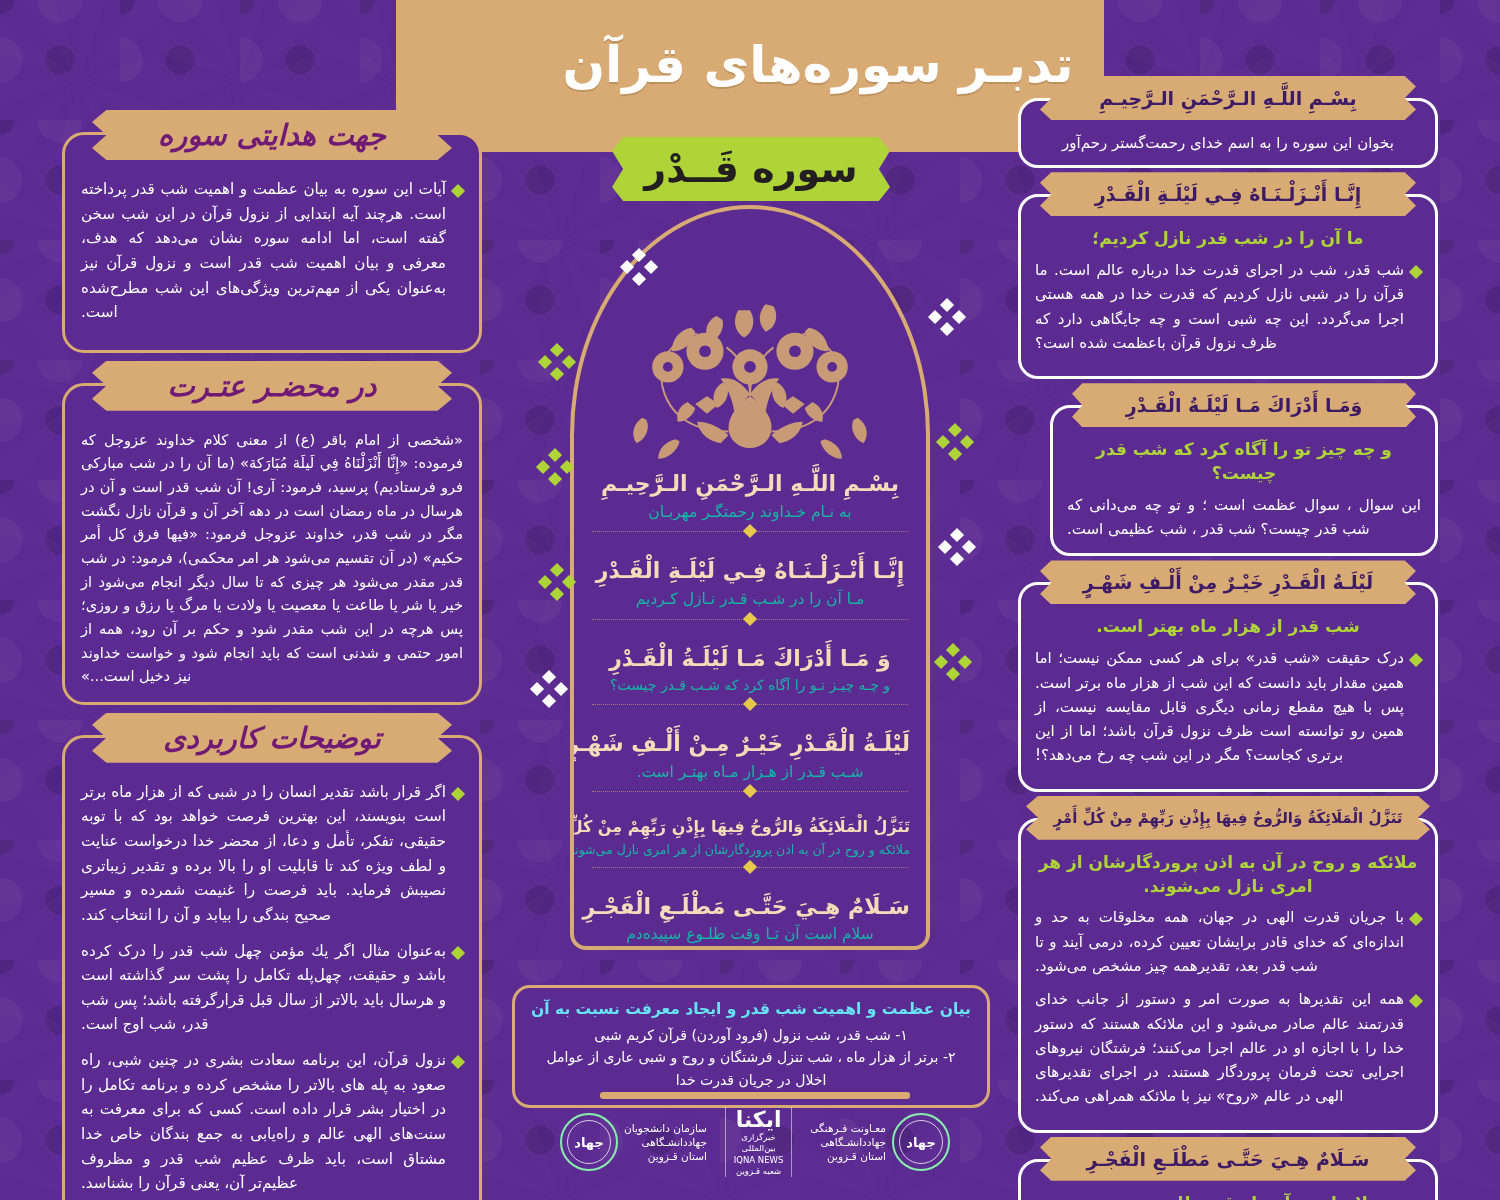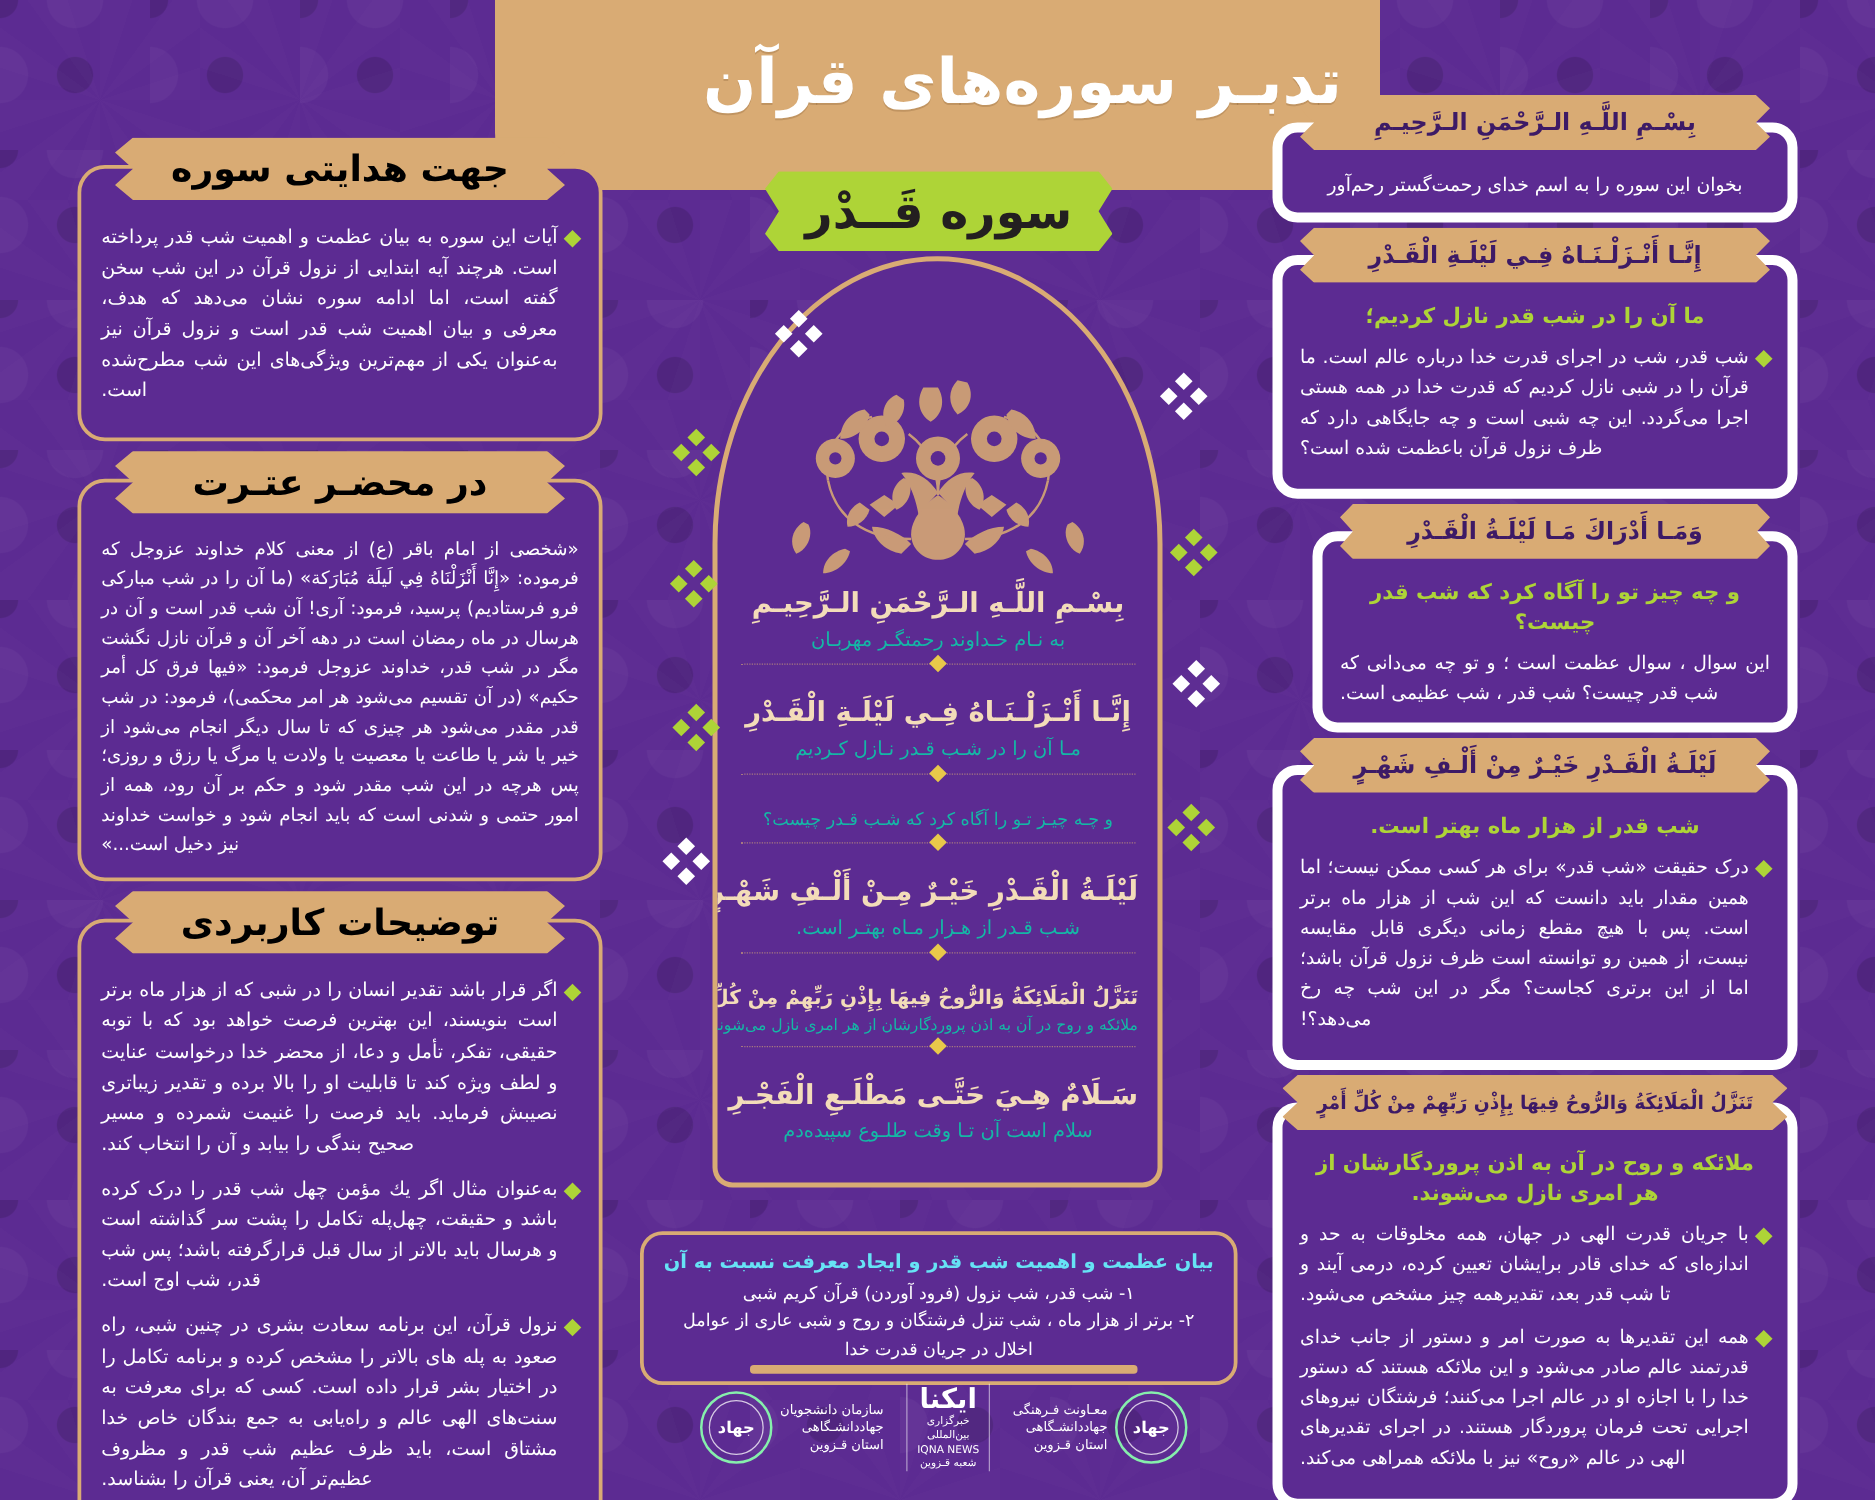--- a/index.html
+++ b/index.html
@@ -60,21 +60,21 @@
     position:relative;margin-bottom:14px;
     background:#5c2b92;border:3px solid #d9ab74;border-radius:22px;
     padding:42px 16px 14px 16px;box-sizing:border-box;
   }
   .lpanel .ttl{
     position:absolute;top:-25px;left:50%;transform:translateX(-50%);
     height:50px;min-width:300px;padding:0 30px;
     background:#d9ab74;display:flex;align-items:center;justify-content:center;
     clip-path:polygon(4% 0,96% 0,100% 24%,96% 50%,100% 76%,96% 100%,4% 100%,0 76%,4% 50%,0 24%);
   }
-  .lpanel .ttl b{color:#000000;font-size:29px;white-space:nowrap;letter-spacing:-.5px;}
+  .lpanel .ttl b{color:#701a75;font-size:29px;white-space:nowrap;letter-spacing:-.5px;font-style:italic;}
   .bullet-row{display:flex;gap:7px;align-items:flex-start;margin-bottom:11px;}
   .dia{
     flex:0 0 auto;width:10px;height:10px;background:#aed437;
     transform:rotate(45deg);margin-top:9px;
   }
   .btxt{
     flex:1;color:#ffffff;font-size:15.2px;line-height:1.62;
     text-align:justify;text-align-last:left;
   }
   .plain-txt{
@@ -138,21 +138,21 @@
   .ribbon{
     position:relative;z-index:6;height:44px;margin:0 22px;
     background:#d9ab74;display:flex;align-items:center;justify-content:center;
     clip-path:polygon(3% 0,97% 0,100% 24%,97% 50%,100% 76%,97% 100%,3% 100%,0 76%,3% 50%,0 24%);
   }
   .ribbon span{
     color:#3d1a66;font-size:19px;font-weight:bold;white-space:nowrap;letter-spacing:.4px;
   }
   .rbody{
     position:relative;margin-top:-22px;padding:30px 14px 12px;
-    background:#5c2b92;border:8px solid #ffffff;border-radius:20px;box-sizing:border-box;
+    background:#5c2b92;border:3px solid #ffffff;border-radius:20px;box-sizing:border-box;
   }
   .rhead{color:#aed437;font-size:17px;font-weight:bold;text-align:center;margin-bottom:7px;line-height:1.4;}
   .rtxt{color:#ffffff;font-size:15px;line-height:1.62;text-align:justify;text-align-last:left;}
   .rrow{display:flex;gap:7px;align-items:flex-start;margin-bottom:9px;}
 
   
   .footer{
     position:absolute;left:560px;top:1096px;width:390px;height:92px;z-index:5;
     display:flex;align-items:center;justify-content:space-between;
   }
@@ -280,20 +280,21 @@
         <div class="varab">بِسْـمِ اللَّـهِ الـرَّحْمَنِ الـرَّحِیـمِ</div>
         <div class="vfa">به نـام خـداوند رحمتگـر مهربـان</div>
       </div>
       <div class="vsep"></div>
       <div class="verse">
         <div class="varab">إِنَّـا أَنْـزَلْـنَـاهُ فِـي لَیْلَـةِ الْقَـدْرِ</div>
         <div class="vfa">مـا آن را در شـب قـدر نـازل كـردیم</div>
       </div>
       <div class="vsep"></div>
       <div class="verse">
+        <div class="varab">وَ مَـا أَدْرَاكَ مَـا لَیْلَـةُ الْقَـدْرِ</div>
         <div class="vfa" style="font-size:14px;">و چـه چیـز تـو را آگاه کرد که شـب قـدر چیست؟</div>
       </div>
       <div class="vsep"></div>
       <div class="verse">
         <div class="varab">لَیْلَـةُ الْقَـدْرِ خَیْـرٌ مِـنْ أَلْـفِ شَهْـرٍ</div>
         <div class="vfa">شـب قـدر از هـزار مـاه بهتـر است.</div>
       </div>
       <div class="vsep"></div>
       <div class="verse">
         <div class="varab" style="font-size:16px;">تَنَزَّلُ الْمَلَائِكَةُ وَالرُّوحُ فِیهَا بِإِذْنِ رَبِّهِمْ مِنْ كُلِّ أَمْرٍ</div>

